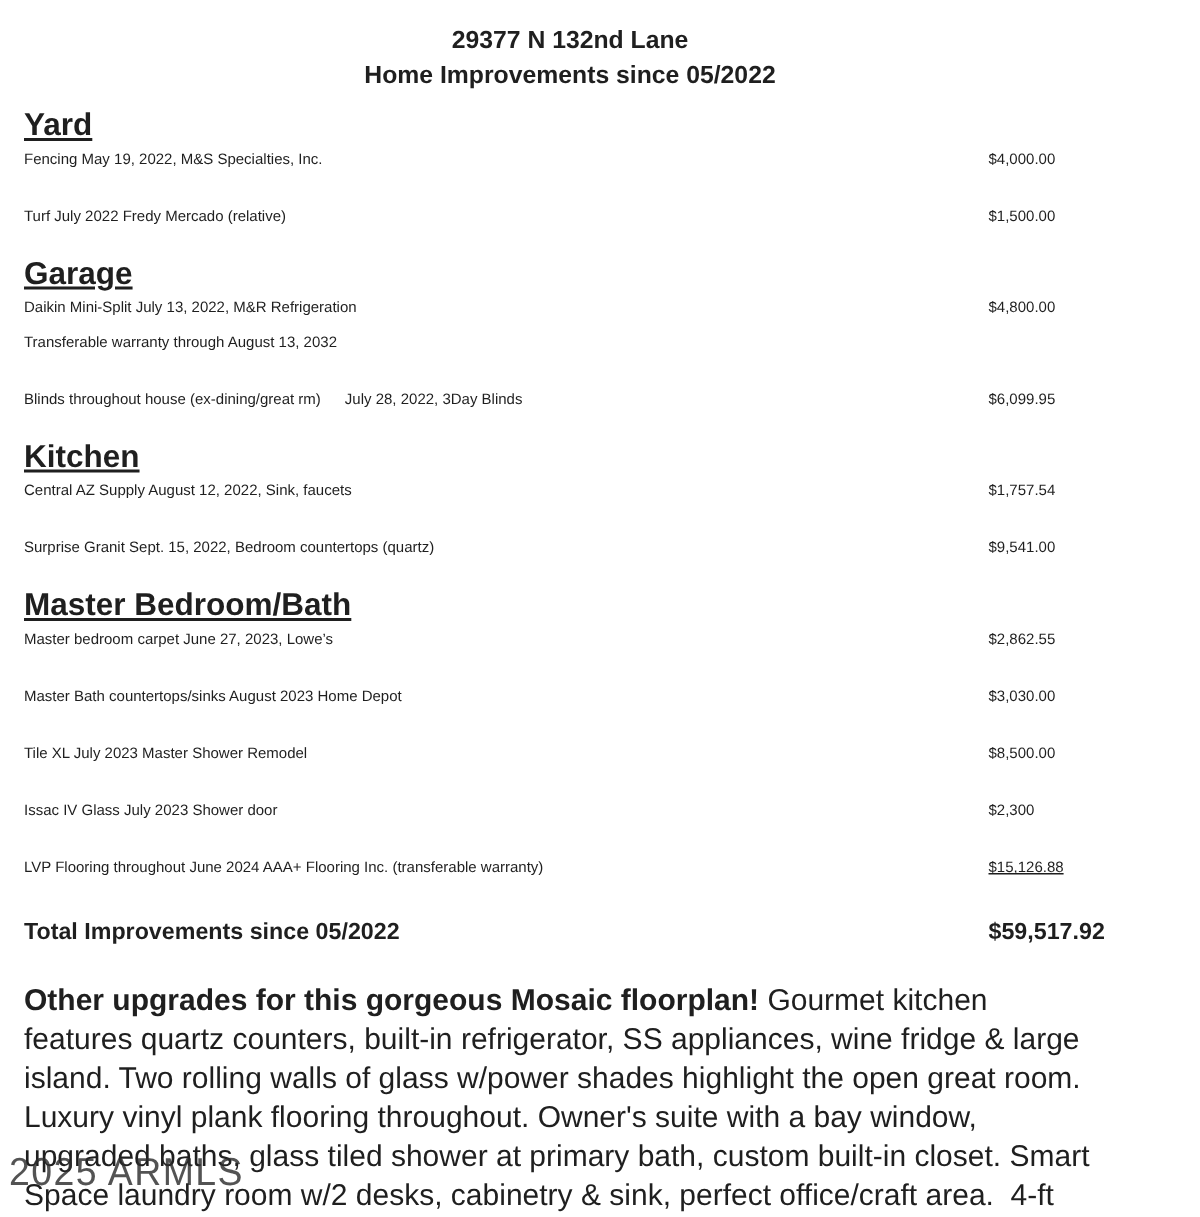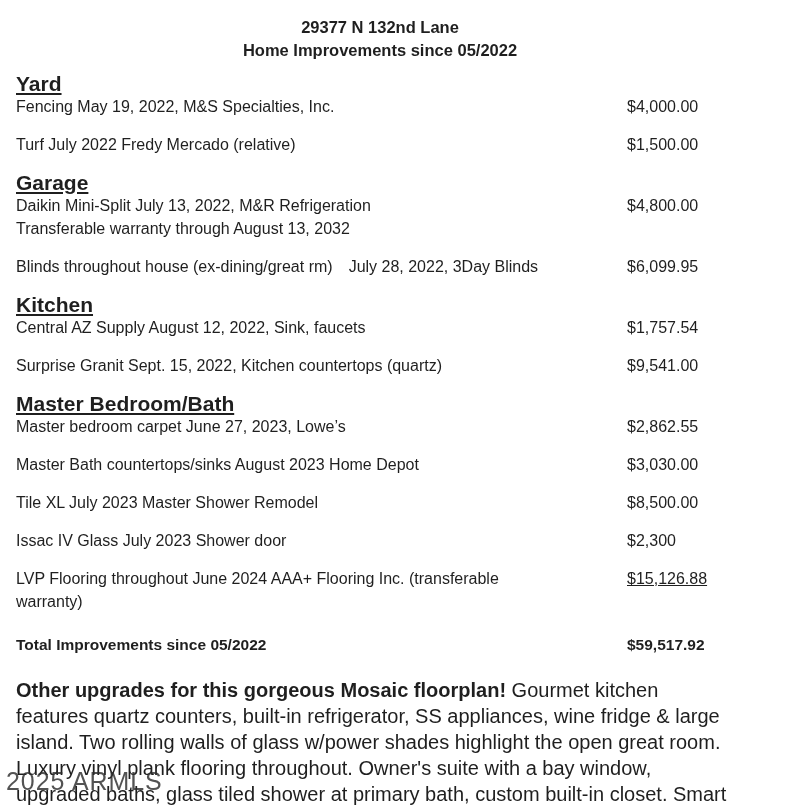--- a/index.html
+++ b/index.html
@@ -26,29 +26,29 @@
     margin-bottom: 10px;
   }
   .section-heading {
     font-weight: 700;
     font-size: 21px;
     line-height: 23px;
     text-decoration: underline;
   }
   .row {
     position: relative;
-    font-size: 16px;
+    font-size: 10px;
     line-height: 23px;
     margin-bottom: 15px;
   }
   .row .desc-line { padding-right: 175px; }
   .row .desc-tab { margin-left: 16px; }
   .amount {
     position: absolute;
-    left: 611px;
+    left: 643px;
     top: 0;
     white-space: nowrap;
   }
   .amount.underline { text-decoration: underline; }
   .total-row {
     position: relative;
     font-size: 15.5px;
     line-height: 23px;
     font-weight: 700;
     margin-top: 20px;
@@ -109,21 +109,21 @@
       <div class="row">
         <div class="desc-line"><span class="desc">Blinds throughout house (ex-dining/great rm)</span><span class="desc-tab">July 28, 2022, 3Day Blinds</span></div>
         <span class="amount">$6,099.95</span>
       </div>
       <div class="section-heading">Kitchen</div>
       <div class="row">
         <div class="desc-line"><span class="desc">Central AZ Supply August 12, 2022, Sink, faucets</span></div>
         <span class="amount">$1,757.54</span>
       </div>
       <div class="row">
-        <div class="desc-line"><span class="desc">Surprise Granit Sept. 15, 2022, Kitchen countertops (quartz)</span></div>
+        <div class="desc-line"><span class="desc">Surprise Granit Sept. 15, 2022, Bedroom countertops (quartz)</span></div>
         <span class="amount">$9,541.00</span>
       </div>
       <div class="section-heading">Master Bedroom/Bath</div>
       <div class="row">
         <div class="desc-line"><span class="desc">Master bedroom carpet June 27, 2023, Lowe’s</span></div>
         <span class="amount">$2,862.55</span>
       </div>
       <div class="row">
         <div class="desc-line"><span class="desc">Master Bath countertops/sinks August 2023 Home Depot</span></div>
         <span class="amount">$3,030.00</span>

